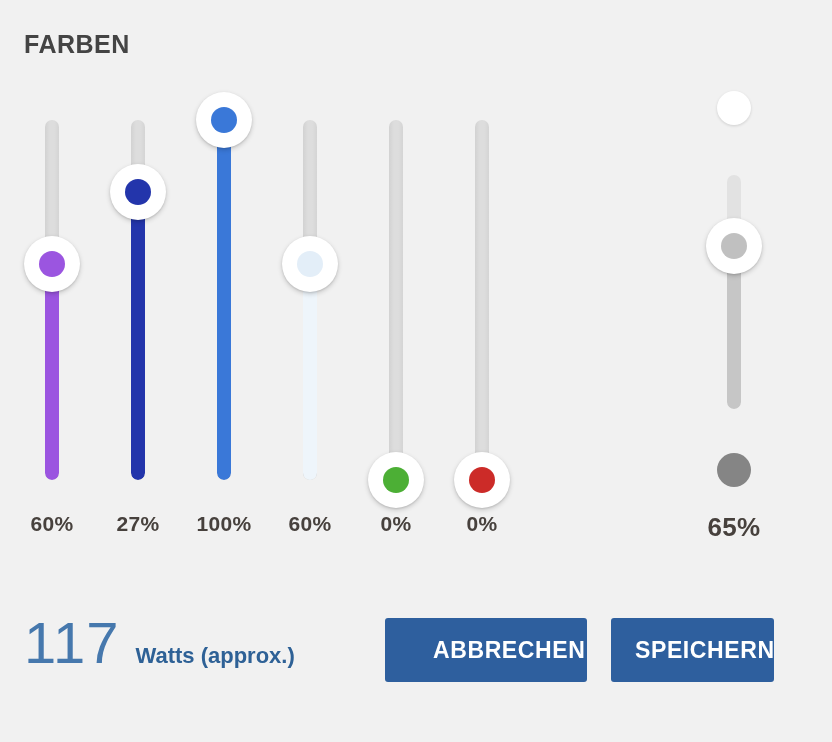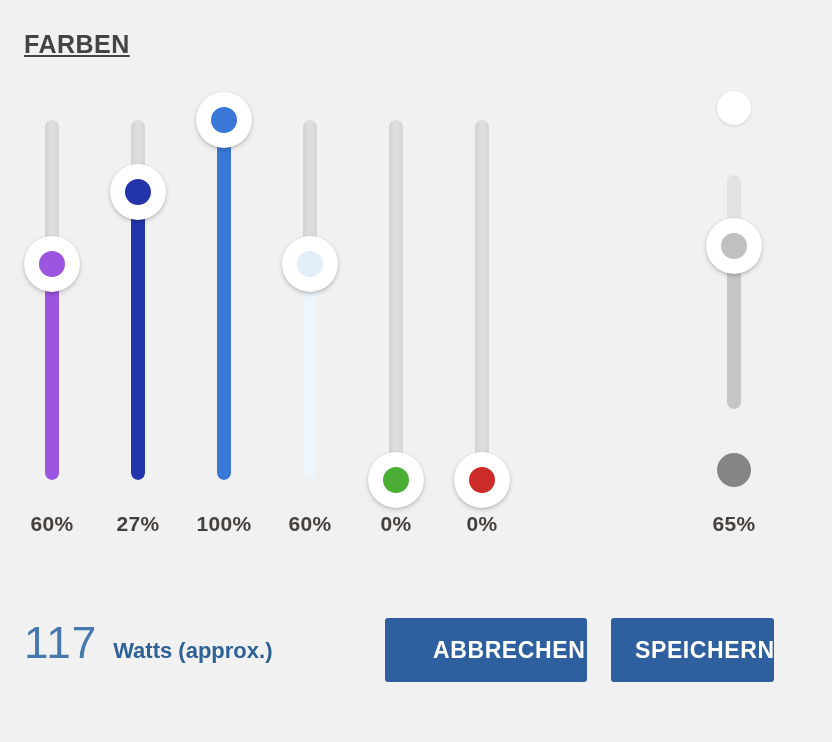--- a/index.html
+++ b/index.html
@@ -21,21 +21,20 @@
   #panel-title {
     position: absolute;
     left: 24px;
     top: 27px;
     font-size: 25px;
     font-weight: bold;
     letter-spacing: 0.5px;
     color: #444444;
     line-height: 34px;
     white-space: nowrap;
-    text-decoration: underline;
   }
 
   
   #sliders-area {
     position: absolute;
     left: 0;
     top: 0;
     width: 832px;
     height: 560px;
   }
@@ -166,36 +165,36 @@
   #master-all-off-button {
     top: 453px;
     background: #858585;
   }
   #master-value-label {
     position: absolute;
     left: 0;
     top: 512px;
     width: 96px;
     text-align: center;
-    font-size: 21px;
+    font-size: 26px;
     font-weight: bold;
     color: #47413d;
     letter-spacing: 0.3px;
   }
 
   
   #power-readout {
     position: absolute;
     left: 24px;
     top: 614px;
     display: flex;
     align-items: baseline;
   }
   #power-value {
-    font-size: 44px;
+    font-size: 58px;
     font-weight: normal;
     color: #4678ad;
     line-height: 58px;
     letter-spacing: 1px;
   }
   #power-unit {
     margin-left: 16px;
     font-size: 22px;
     font-weight: bold;
     color: #2e6196;

